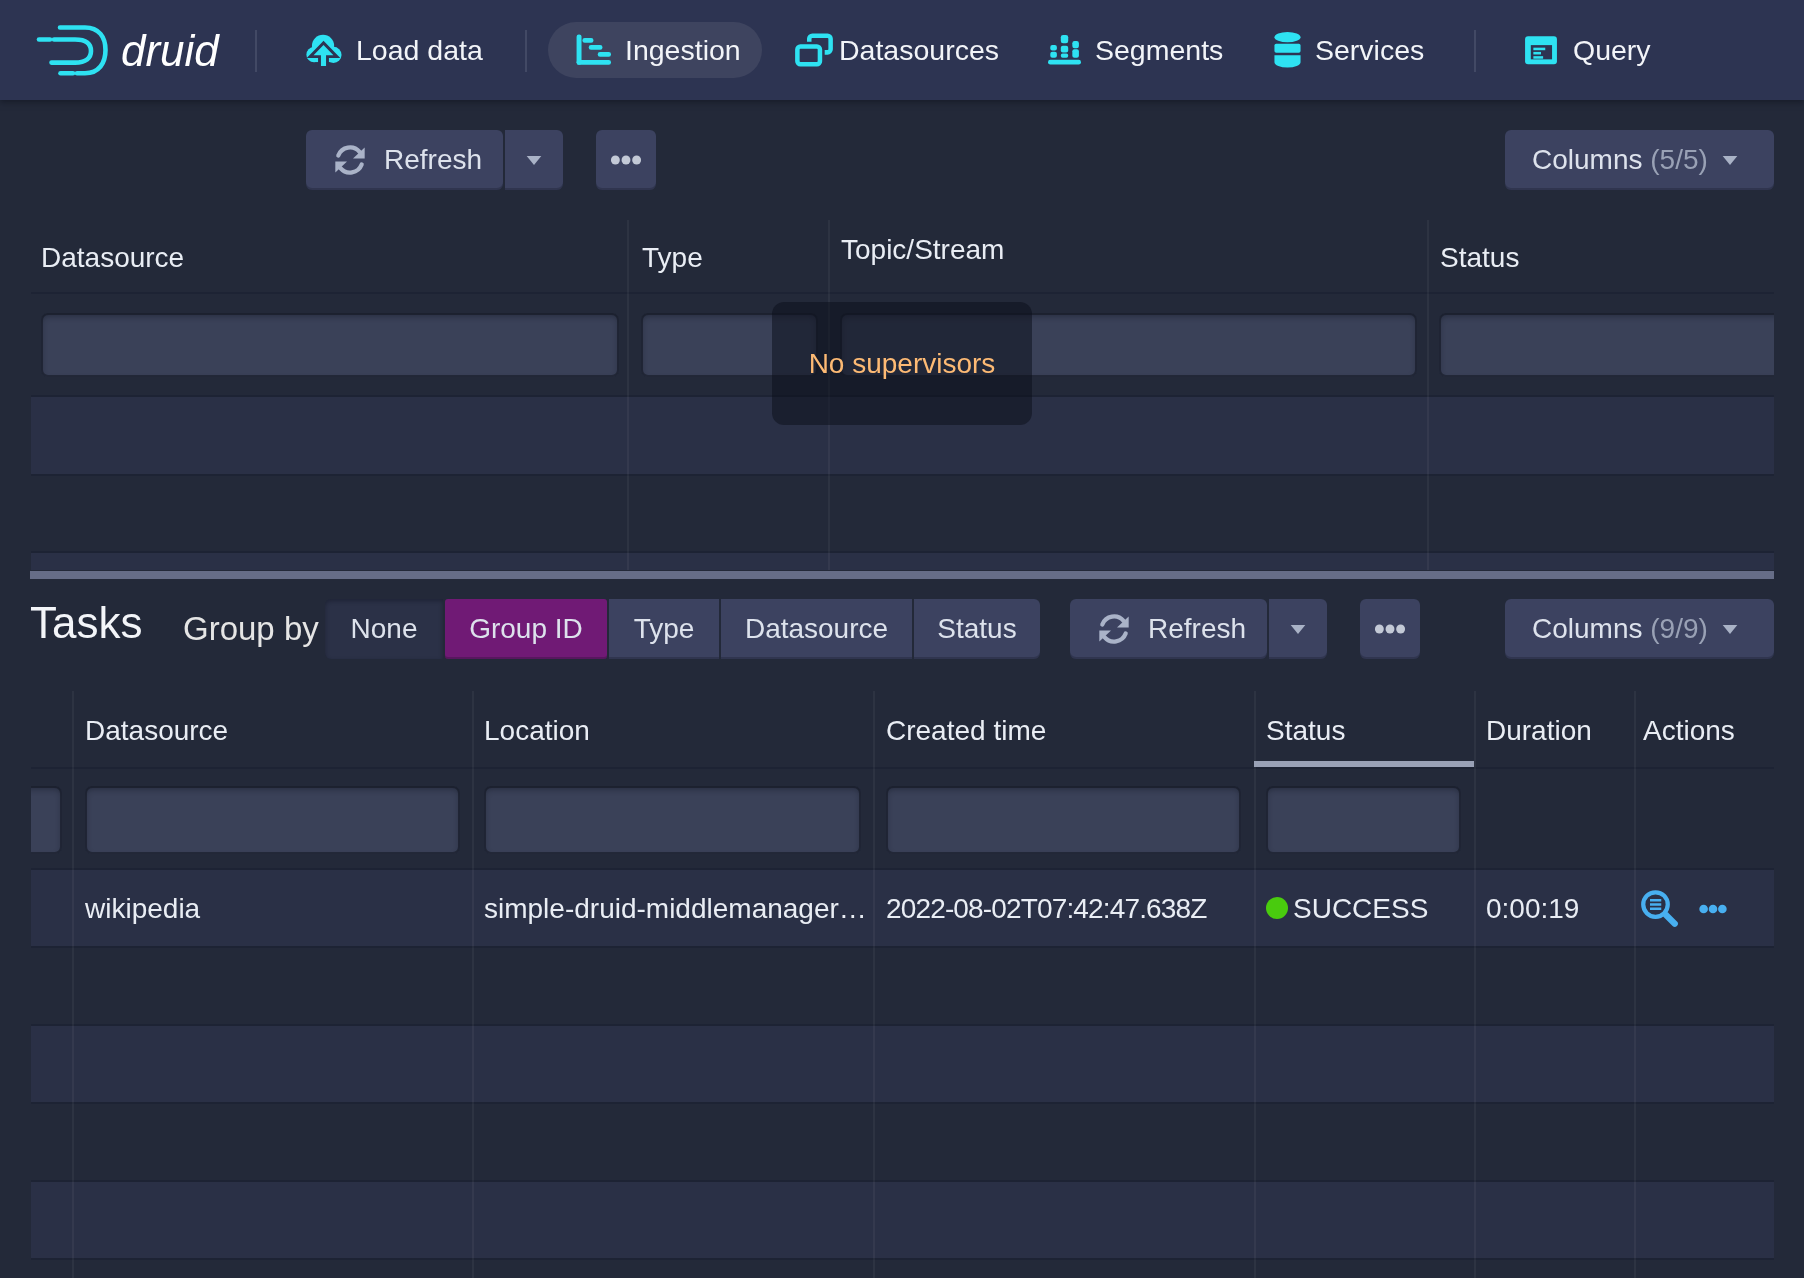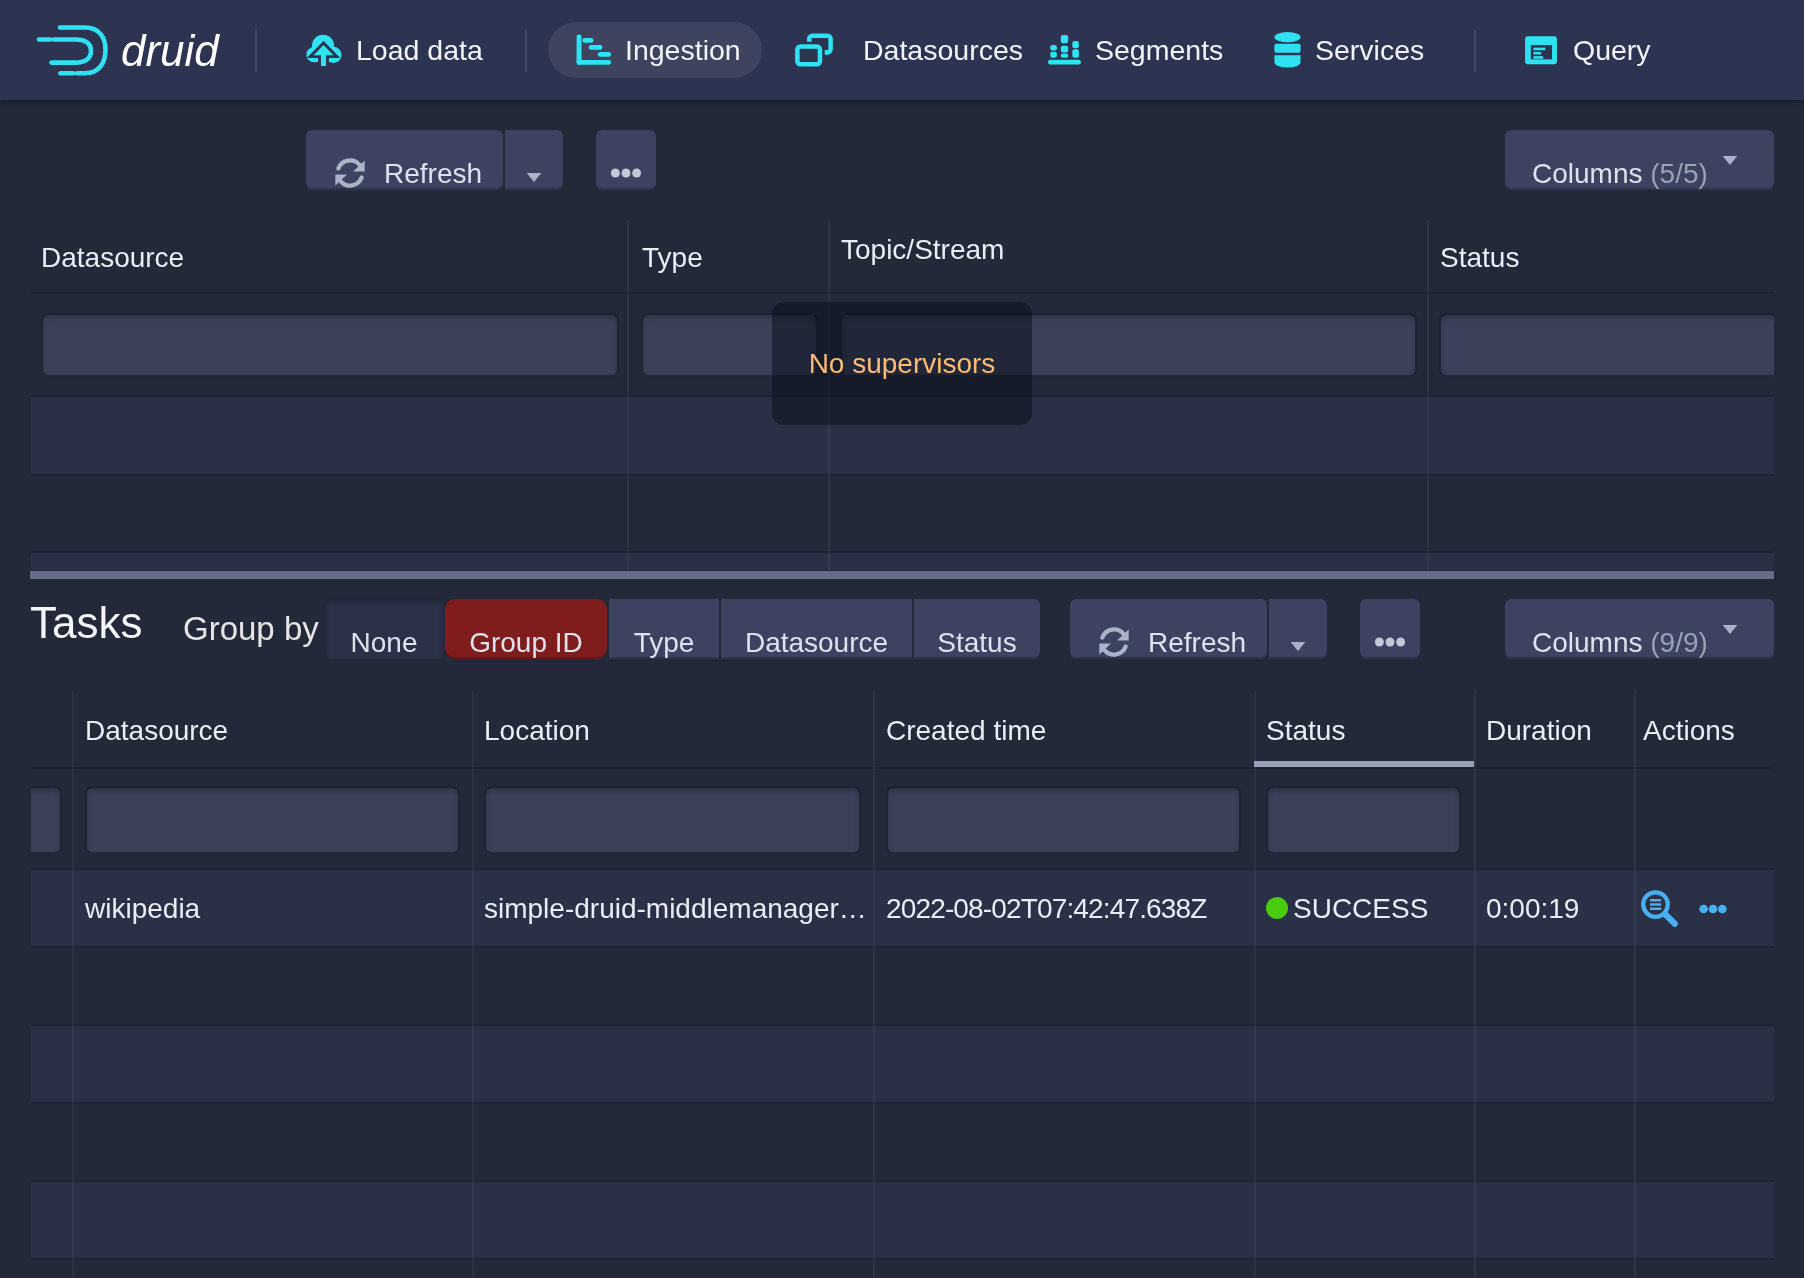--- a/index.html
+++ b/index.html
@@ -1,20 +1,20 @@
 <!DOCTYPE html>
 <html><head><meta charset="utf-8"><style>
 html,body{margin:0;padding:0;background:#232939;}
 *{box-sizing:border-box;}
 body{font-family:"Liberation Sans",sans-serif;color:#e9edf4;-webkit-font-smoothing:antialiased;}
 #app{position:relative;width:1804px;height:1278px;overflow:hidden;background:#232939;}
 .abs{position:absolute;}
 .txt{position:absolute;font-size:28px;color:#e9edf4;white-space:nowrap;}
 .ctr{display:flex;align-items:center;}
-.btn{position:absolute;background:#3c4260;border-radius:6px;display:flex;align-items:flex-end;justify-content:center;font-size:28px;color:#dde2ec;box-shadow:inset 0 -2px 0 rgba(12,16,28,.25);}
+.btn{position:absolute;background:#3c4260;border-radius:6px;display:flex;align-items:center;justify-content:center;font-size:28px;color:#dde2ec;box-shadow:inset 0 -2px 0 rgba(12,16,28,.25);}
 .inp{position:absolute;background:#3a4158;border-radius:7px;box-shadow:inset 0 0 0 2px rgba(13,17,28,.5), inset 0 3px 6px rgba(13,17,28,.45);}
 .vb{position:absolute;width:2px;background:rgba(255,255,255,0.048);}
 .hb{position:absolute;height:2px;background:#1d2334;}
 .rowl{position:absolute;background:#2a3046;}
 </style></head><body>
 <div id="app">
 <div class="abs" style="left:0px;top:0px;width:1804px;height:100px;background:#2d3452;box-shadow:0 2px 6px rgba(10,14,24,.5);z-index:5;"></div>
 <div class="abs" style="left:30px;top:10px;width:230px;height:80px;z-index:6;"><svg width="230" height="80" viewBox="0 0 230 80">
 <g fill="none" stroke="#2ee2f2" stroke-width="4.6" stroke-linecap="round">
 <path d="M30 17.5 H 55 C 69 17.5 75.5 27 75.5 40 C 75.5 53 69 63.2 55 63.2 H 47"></path>
@@ -42,21 +42,21 @@
 <div class="abs ctr" style="left:575px;top:0px;height:100px;gap:14px;z-index:6;font-size:28.5px;color:#f2f4f8;">
       <svg width="36" height="36" viewBox="0 0 16 16">
 <rect fill="#2ee2f2" x="0.7" y="1.1" width="2.2" height="13.4" rx="1"></rect>
 <rect fill="#2ee2f2" x="0.7" y="12.4" width="15.3" height="2.1" rx="1"></rect>
 <rect fill="#2ee2f2" x="3.3" y="2.7" width="4.9" height="2.1" rx="1"></rect>
 <rect fill="#2ee2f2" x="6.1" y="5.8" width="6.1" height="2.1" rx="1"></rect>
 <rect fill="#2ee2f2" x="10.1" y="8.9" width="5.9" height="2.1" rx="1"></rect>
       </svg>
       <span>Ingestion</span>
     </div>
-<div class="abs ctr" style="left:795px;top:0px;height:100px;gap:30px;z-index:6;font-size:28.5px;color:#f2f4f8;">
+<div class="abs ctr" style="left:795px;top:0px;height:100px;gap:6px;z-index:6;font-size:28.5px;color:#f2f4f8;">
       <svg width="38" height="38" viewBox="0 0 16 16">
 <path fill="none" stroke="#2ee2f2" stroke-width="1.9" d="M6 4.5V3.3c0-.7.6-1.3 1.3-1.3h6.4c.7 0 1.3.6 1.3 1.3v4.4c0 .7-.6 1.3-1.3 1.3h-1.2"></path>
 <rect fill="#2d3452" stroke="#2ee2f2" stroke-width="1.9" x="1" y="6.5" width="9.5" height="7.5" rx="1.3"></rect>
       </svg>
       <span>Datasources</span>
     </div>
 <div class="abs ctr" style="left:1048px;top:0px;height:100px;gap:14px;z-index:6;font-size:28.5px;color:#f2f4f8;text-align:center;">
       <svg width="33" height="35" viewBox="0 0 16 17">
 <rect fill="#2ee2f2" x="0" y="13" width="16" height="2.3" rx="1.1"></rect>
 <rect fill="#2ee2f2" x="1.1" y="5.8" width="3.2" height="2.7" rx="1"></rect>
@@ -129,21 +129,21 @@
 <div class="inp" style="left:610px;top:93px;width:177px;height:64px;"></div>
 <div class="inp" style="left:809px;top:93px;width:577px;height:64px;"></div>
 <div class="inp" style="left:1408px;top:93px;width:345px;height:64px;"></div>
 <div class="abs" style="left:741px;top:82px;width:260px;height:123px;background:rgba(11,15,26,0.52);border-radius:12px;z-index:3;"></div>
 <div class="txt" style="left:741px;top:128px;width:260px;text-align:center;color:#fdba74;z-index:4;line-height:32px;">No supervisors</div>
 </div>
 <div class="abs" style="left:30px;top:571px;width:1744px;height:8px;background:#666d87;"></div>
 <div class="abs" style="left:30px;top:597px;height:52px;font-size:44px;color:#f3f5f9;font-weight:400;line-height:52px;">Tasks</div>
 <div class="abs ctr" style="left:183px;top:599px;height:60px;font-size:33px;color:#e5e5e5;">Group by</div>
 <div class="btn" style="left:325px;top:599px;width:118px;height:60px;background:#2b3147;border-radius:6px 0 0 6px;box-shadow:inset 0 2px 4px rgba(12,16,28,.4);">None</div>
-<div class="btn" style="left:445px;top:599px;width:162px;height:60px;background:#7f1d1d;border-radius:10px;">Group ID</div>
+<div class="btn" style="left:445px;top:599px;width:162px;height:60px;background:#701a75;border-radius:3px;">Group ID</div>
 <div class="btn" style="left:609px;top:599px;width:110px;height:60px;background:#3c4260;border-radius:0;">Type</div>
 <div class="btn" style="left:721px;top:599px;width:191px;height:60px;background:#3c4260;border-radius:0;">Datasource</div>
 <div class="btn" style="left:914px;top:599px;width:126px;height:60px;background:#3c4260;border-radius:0 6px 6px 0;">Status</div>
 <div class="btn" style="left:1070px;top:599px;width:197px;height:60px;justify-content:flex-start;padding-left:27px;gap:17px;">
       <svg width="34" height="34" viewBox="0 0 16 16">
 <path fill="none" stroke="#aab3c8" stroke-width="2" stroke-linecap="round" d="M2.5 5.9a5.9 5.9 0 0 1 10-1.7"></path>
 <path fill="#aab3c8" d="M14.9 2.1v5.2H9.4z"></path>
 <path fill="none" stroke="#aab3c8" stroke-width="2" stroke-linecap="round" d="M13.5 10.1a5.9 5.9 0 0 1-10 1.7"></path>
 <path fill="#aab3c8" d="M1.1 13.9V8.7h5.5z"></path>
       </svg>

